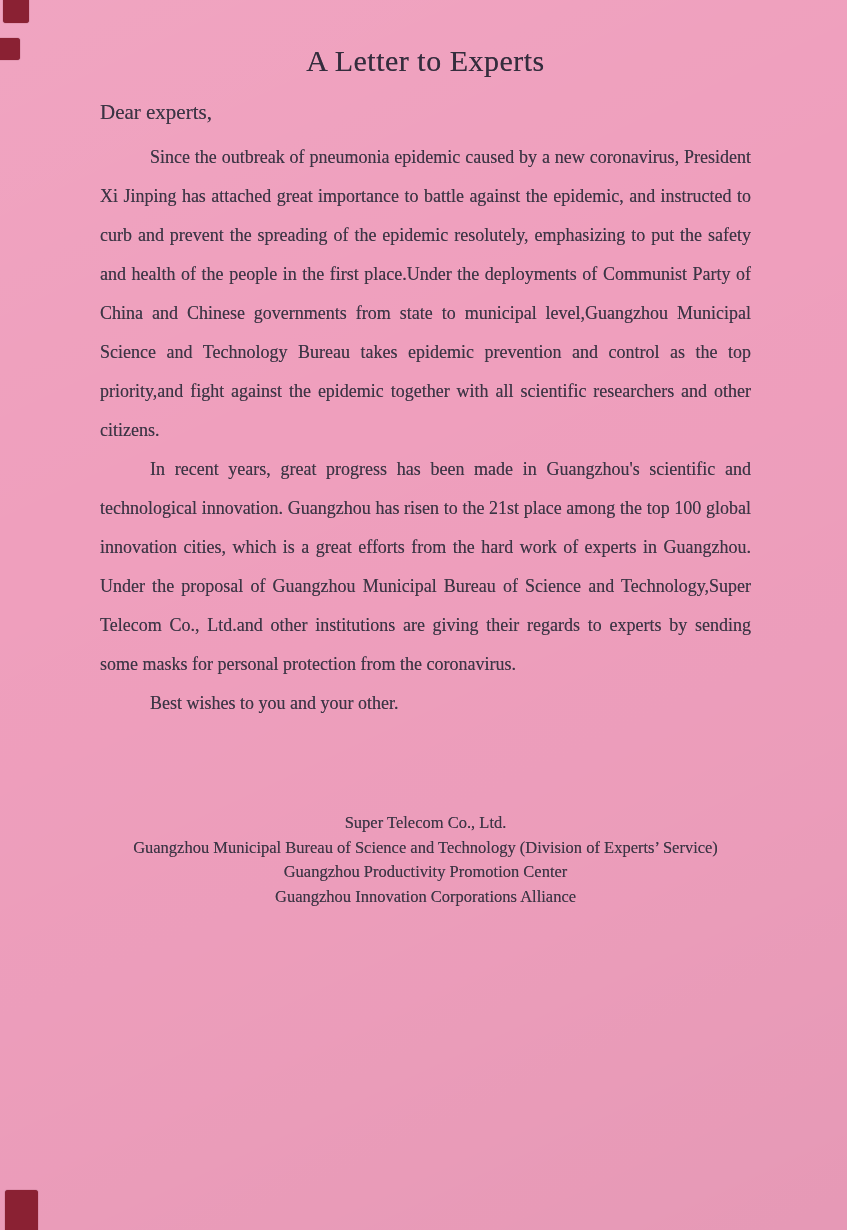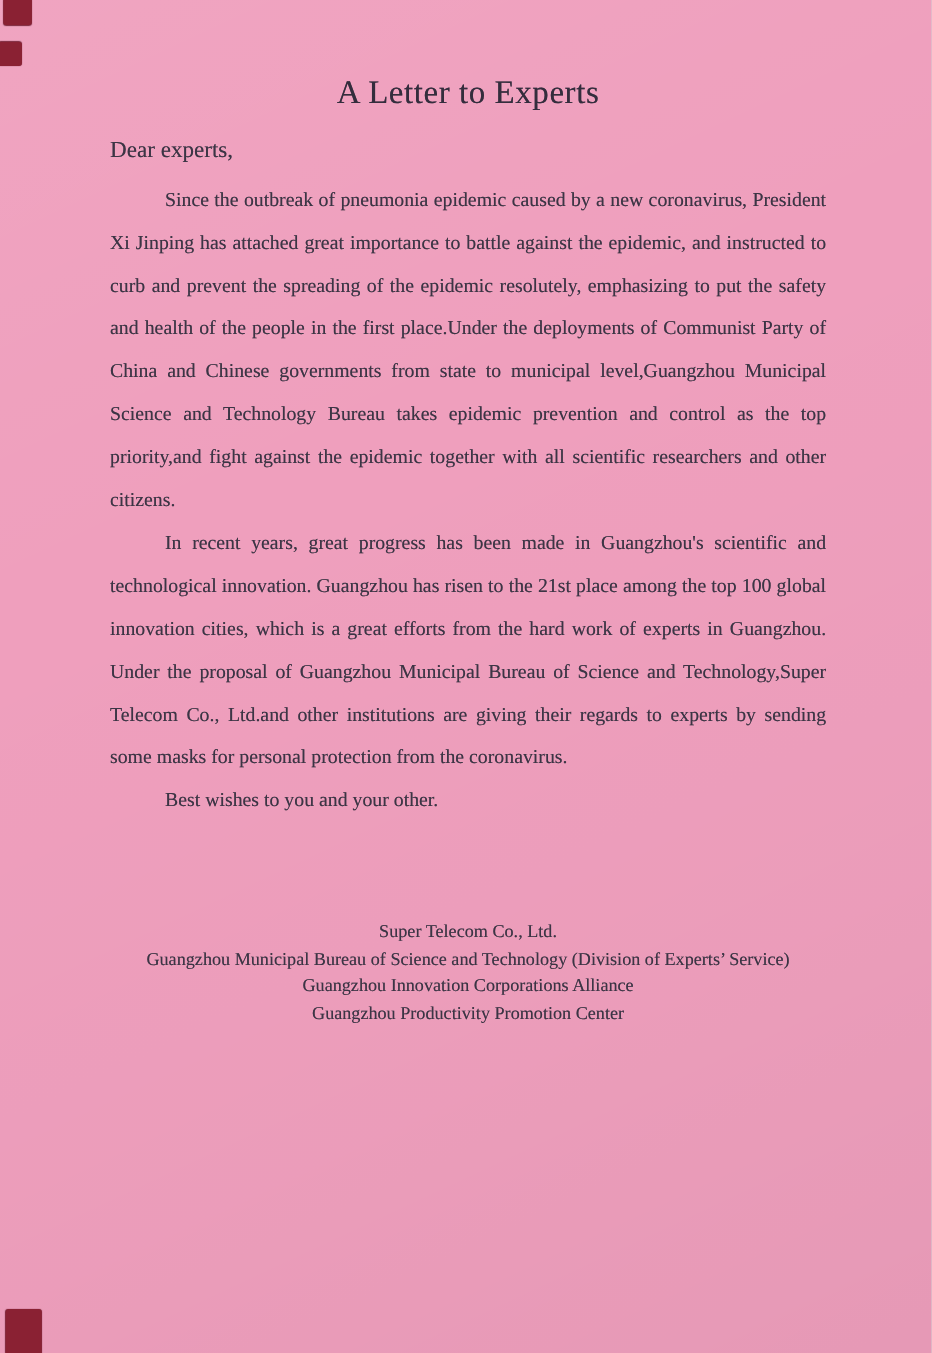--- a/index.html
+++ b/index.html
@@ -2,21 +2,21 @@
 <html><head>
 <meta charset="utf-8">
 <style>
   html, body { margin: 0; padding: 0; background: #d8d8d8; }
   .page {
     position: relative;
     width: 847px;
     height: 1230px;
     margin: 0 auto;
     box-sizing: border-box;
-    padding: 64px 96px 0 100px;
+    padding: 40px 96px 0 100px;
     background-color: #ef9fbd;
     background-image: linear-gradient(155deg,
       rgba(255,255,255,0.06) 0%,
       rgba(255,255,255,0.00) 35%,
       rgba(0,0,0,0.015) 70%,
       rgba(0,0,0,0.04) 100%);
     color: #3c3545;
     font-family: "Liberation Serif", "DejaVu Serif", serif;
     overflow: hidden;
   }
@@ -79,17 +79,17 @@
   <p class="para first">Since the outbreak of pneumonia epidemic caused by a new coronavirus, President Xi Jinping has attached great importance to battle against the epidemic, and instructed to curb and prevent the spreading of the epidemic resolutely, emphasizing to put the safety and health of the people in the first place.Under the deployments of Communist Party of China and Chinese governments from state to municipal level,Guangzhou Municipal Science and Technology Bureau takes epidemic prevention and control as the top priority,and fight against the epidemic together with all scientific researchers and other citizens.</p>
 
   <p class="para">In recent years, great progress has been made in Guangzhou's scientific and technological innovation. Guangzhou has risen to the 21st place among the top 100 global innovation cities, which is a great efforts from the hard work of experts in Guangzhou. Under the proposal of Guangzhou Municipal Bureau of Science and Technology,Super Telecom Co., Ltd.and other institutions are giving their regards to experts by sending some masks for personal protection from the coronavirus.</p>
 
 
   <p class="para">Best wishes to you and your other.</p>
 
   <div class="signatures">
     <p>Super Telecom Co., Ltd.</p>
     <p>Guangzhou Municipal Bureau of Science and Technology (Division of Experts’ Service)</p>
+    <p>Guangzhou Productivity Promotion Center</p>
     <p>Guangzhou Innovation Corporations Alliance</p>
-    <p>Guangzhou Productivity Promotion Center</p>
   </div>
 
 </div>
 
 </body></html>

